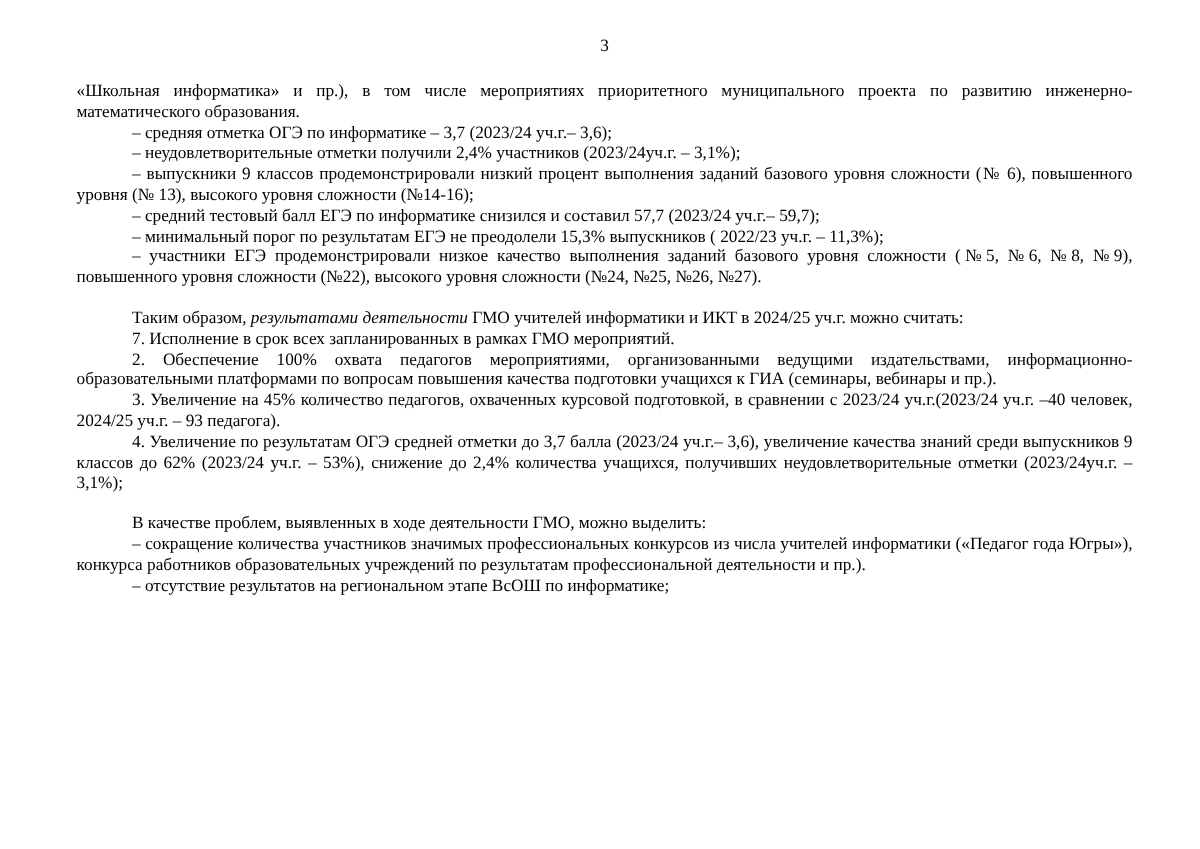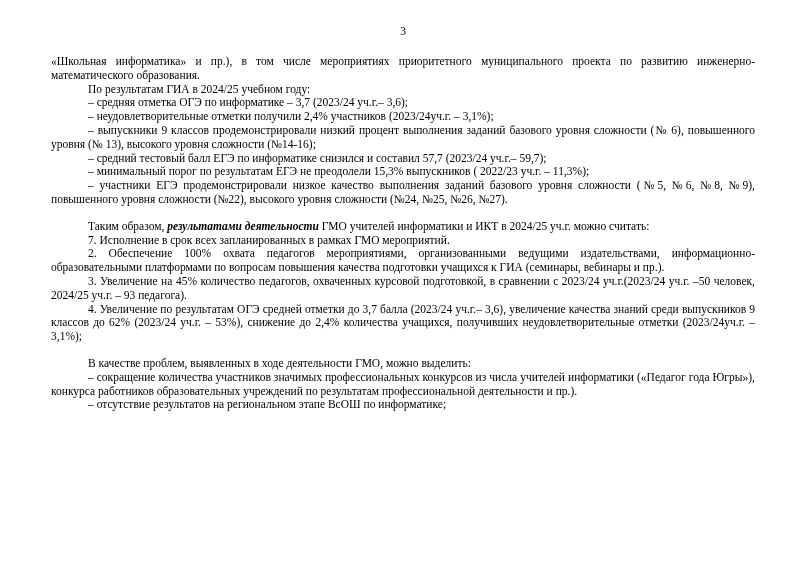--- a/index.html
+++ b/index.html
@@ -34,47 +34,46 @@
     line-height: 13.8px;
     text-align: justify;
   }
   .ind {
     text-indent: 37px;
   }
   .gap {
     margin-top: 13px;
   }
   .bi {
-    font-weight: bold;
+    font-weight: normal;
     font-style: italic;
   }
 </style>
 </head>
 <body>
 
 <div class="page">
 
   <div class="page-number">3</div>
 
   <p class="p">«Школьная информатика» и пр.), в том числе мероприятиях приоритетного муниципального проекта по развитию инженерно-математического образования.</p>
 
-  <p class="p ind">По результатам ГИА в 2024/25 учебном году:</p>
 
   <p class="p ind">– средняя отметка ОГЭ по информатике – 3,7 (2023/24 уч.г.– 3,6);</p>
   <p class="p ind">– неудовлетворительные отметки получили 2,4% участников (2023/24уч.г. – 3,1%);</p>
   <p class="p ind">– выпускники 9 классов продемонстрировали низкий процент выполнения заданий базового уровня сложности (№ 6), повышенного уровня (№ 13), высокого уровня сложности (№14-16);</p>
   <p class="p ind">– средний тестовый балл ЕГЭ по информатике снизился и составил 57,7 (2023/24 уч.г.– 59,7);</p>
   <p class="p ind">– минимальный порог по результатам ЕГЭ не преодолели 15,3% выпускников ( 2022/23 уч.г. – 11,3%);</p>
   <p class="p ind">– участники ЕГЭ продемонстрировали низкое качество выполнения заданий базового уровня сложности (№5, №6, №8, №9), повышенного уровня сложности (№22), высокого уровня сложности (№24, №25, №26, №27).</p>
 
   <p class="p ind gap"><span>Таким образом, </span><span class="bi">результатами деятельности</span><span> ГМО учителей информатики и ИКТ в 2024/25 уч.г. можно считать:</span></p>
 
   <p class="p ind">7. Исполнение в срок всех запланированных в рамках ГМО мероприятий.</p>
   <p class="p ind">2. Обеспечение 100% охвата педагогов мероприятиями, организованными ведущими издательствами, информационно-образовательными платформами по вопросам повышения качества подготовки учащихся к ГИА (семинары, вебинары и пр.).</p>
-  <p class="p ind">3. Увеличение на 45% количество педагогов, охваченных курсовой подготовкой, в сравнении с 2023/24 уч.г.(2023/24 уч.г. –50 человек, 2024/25 уч.г. – 93 педагога).</p>
+  <p class="p ind">3. Увеличение на 45% количество педагогов, охваченных курсовой подготовкой, в сравнении с 2023/24 уч.г.(2023/24 уч.г. –40 человек, 2024/25 уч.г. – 93 педагога).</p>
   <p class="p ind">4. Увеличение по результатам ОГЭ средней отметки до 3,7 балла (2023/24 уч.г.– 3,6), увеличение качества знаний среди выпускников 9 классов до 62% (2023/24 уч.г. – 53%), снижение до 2,4% количества учащихся, получивших неудовлетворительные отметки (2023/24уч.г. – 3,1%);</p>
 
   <p class="p ind gap">В качестве проблем, выявленных в ходе деятельности ГМО, можно выделить:</p>
 
   <p class="p ind">– сокращение количества участников значимых профессиональных конкурсов из числа учителей информатики («Педагог года Югры»), конкурса работников образовательных учреждений по результатам профессиональной деятельности и пр.).</p>
   <p class="p ind">– отсутствие результатов на региональном этапе ВсОШ по информатике;</p>
 
 
 </div>
 

